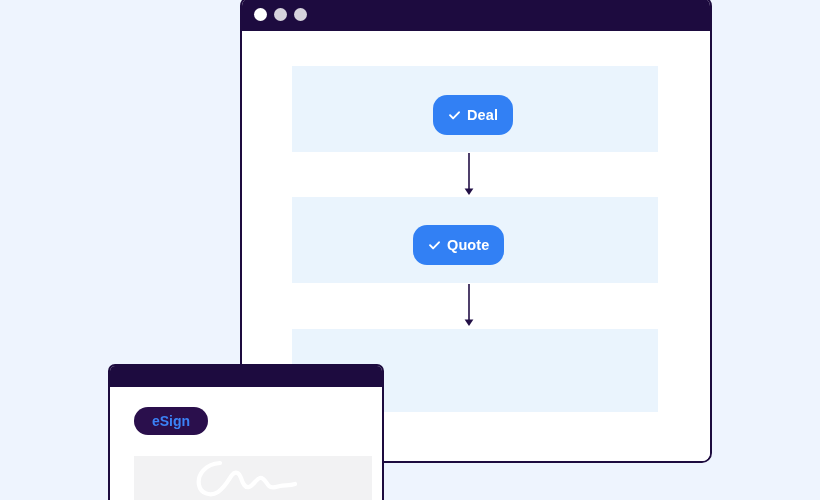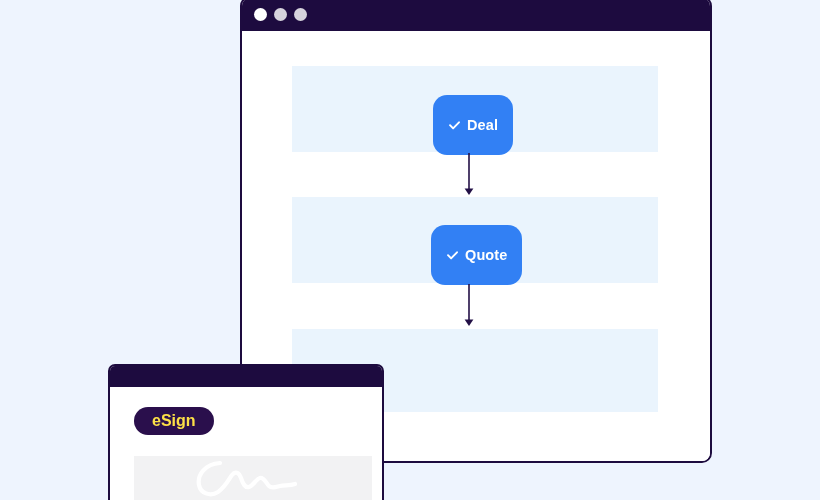--- a/index.html
+++ b/index.html
@@ -75,40 +75,40 @@
   .band-2 { top: 166px; height: 86px; }
   .band-3 { top: 298px; height: 83px; }
 
   
   .pill {
     position: absolute;
     display: inline-flex;
     align-items: center;
     gap: 6px;
     height: 28px;
-    padding: 16px 15px;
+    padding: 6px 15px;
     border-radius: 14px;
     background: #3280f4;
     color: #ffffff;
     font-size: 14.5px;
     font-weight: bold;
     letter-spacing: 0.1px;
     white-space: nowrap;
     line-height: 1;
   }
   .pill .check {
     display: inline-block;
     width: 13px;
     height: 13px;
     flex: 0 0 auto;
   }
   .pill .check svg { display: block; }
 
   .pill-deal     { left: 191px; top: 64px; }
-  .pill-quote    { left: 189px; top: 194px; }
+  .pill-quote    { left: 171px; top: 194px; }
   .pill-proposal { left: 177px; top: 324px; }
 
   
   .arrow {
     position: absolute;
     left: 220px;
     width: 14px;
   }
   .arrow svg { display: block; overflow: visible; }
   .arrow-1 { top: 122px; height: 44px; }
@@ -146,22 +146,22 @@
     position: absolute;
     left: 24px;
     top: 20px;
     display: inline-flex;
     align-items: center;
     justify-content: center;
     height: 28px;
     padding: 0 18px;
     border-radius: 14px;
     background: #2a0f4c;
-    color: #fde047;
-    font-size: 16px;
+    color: #3b82f6;
+    font-size: 14px;
     font-weight: bold;
     white-space: nowrap;
     line-height: 1;
   }
 
   .signature-box {
     position: absolute;
     left: 24px;
     top: 69px;
     width: 238px;

